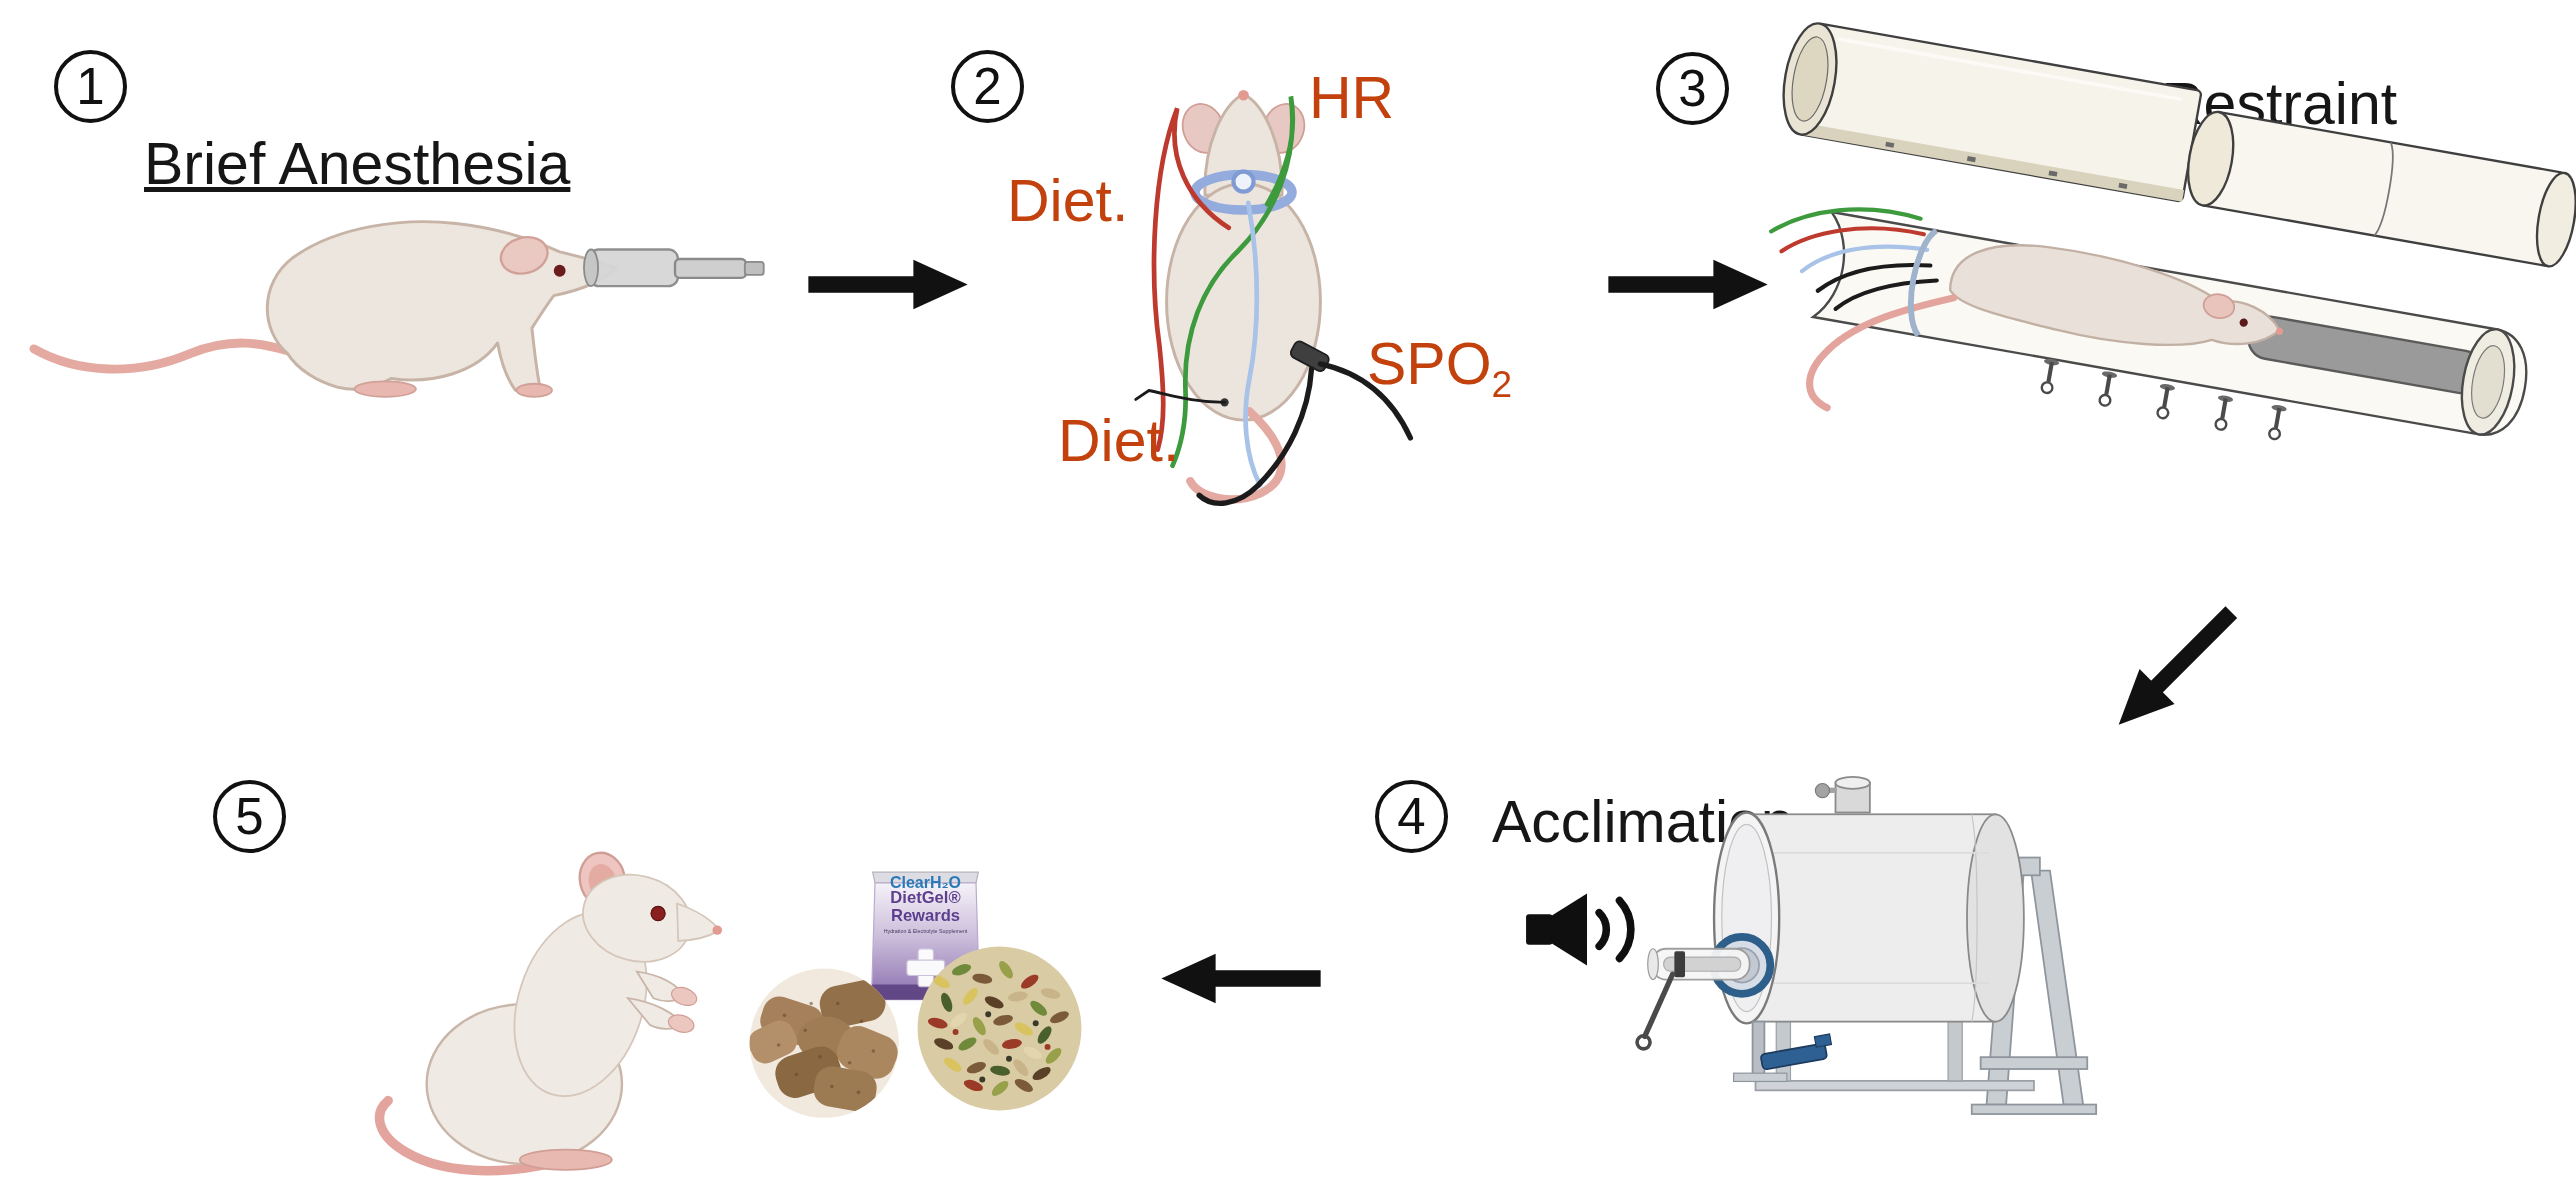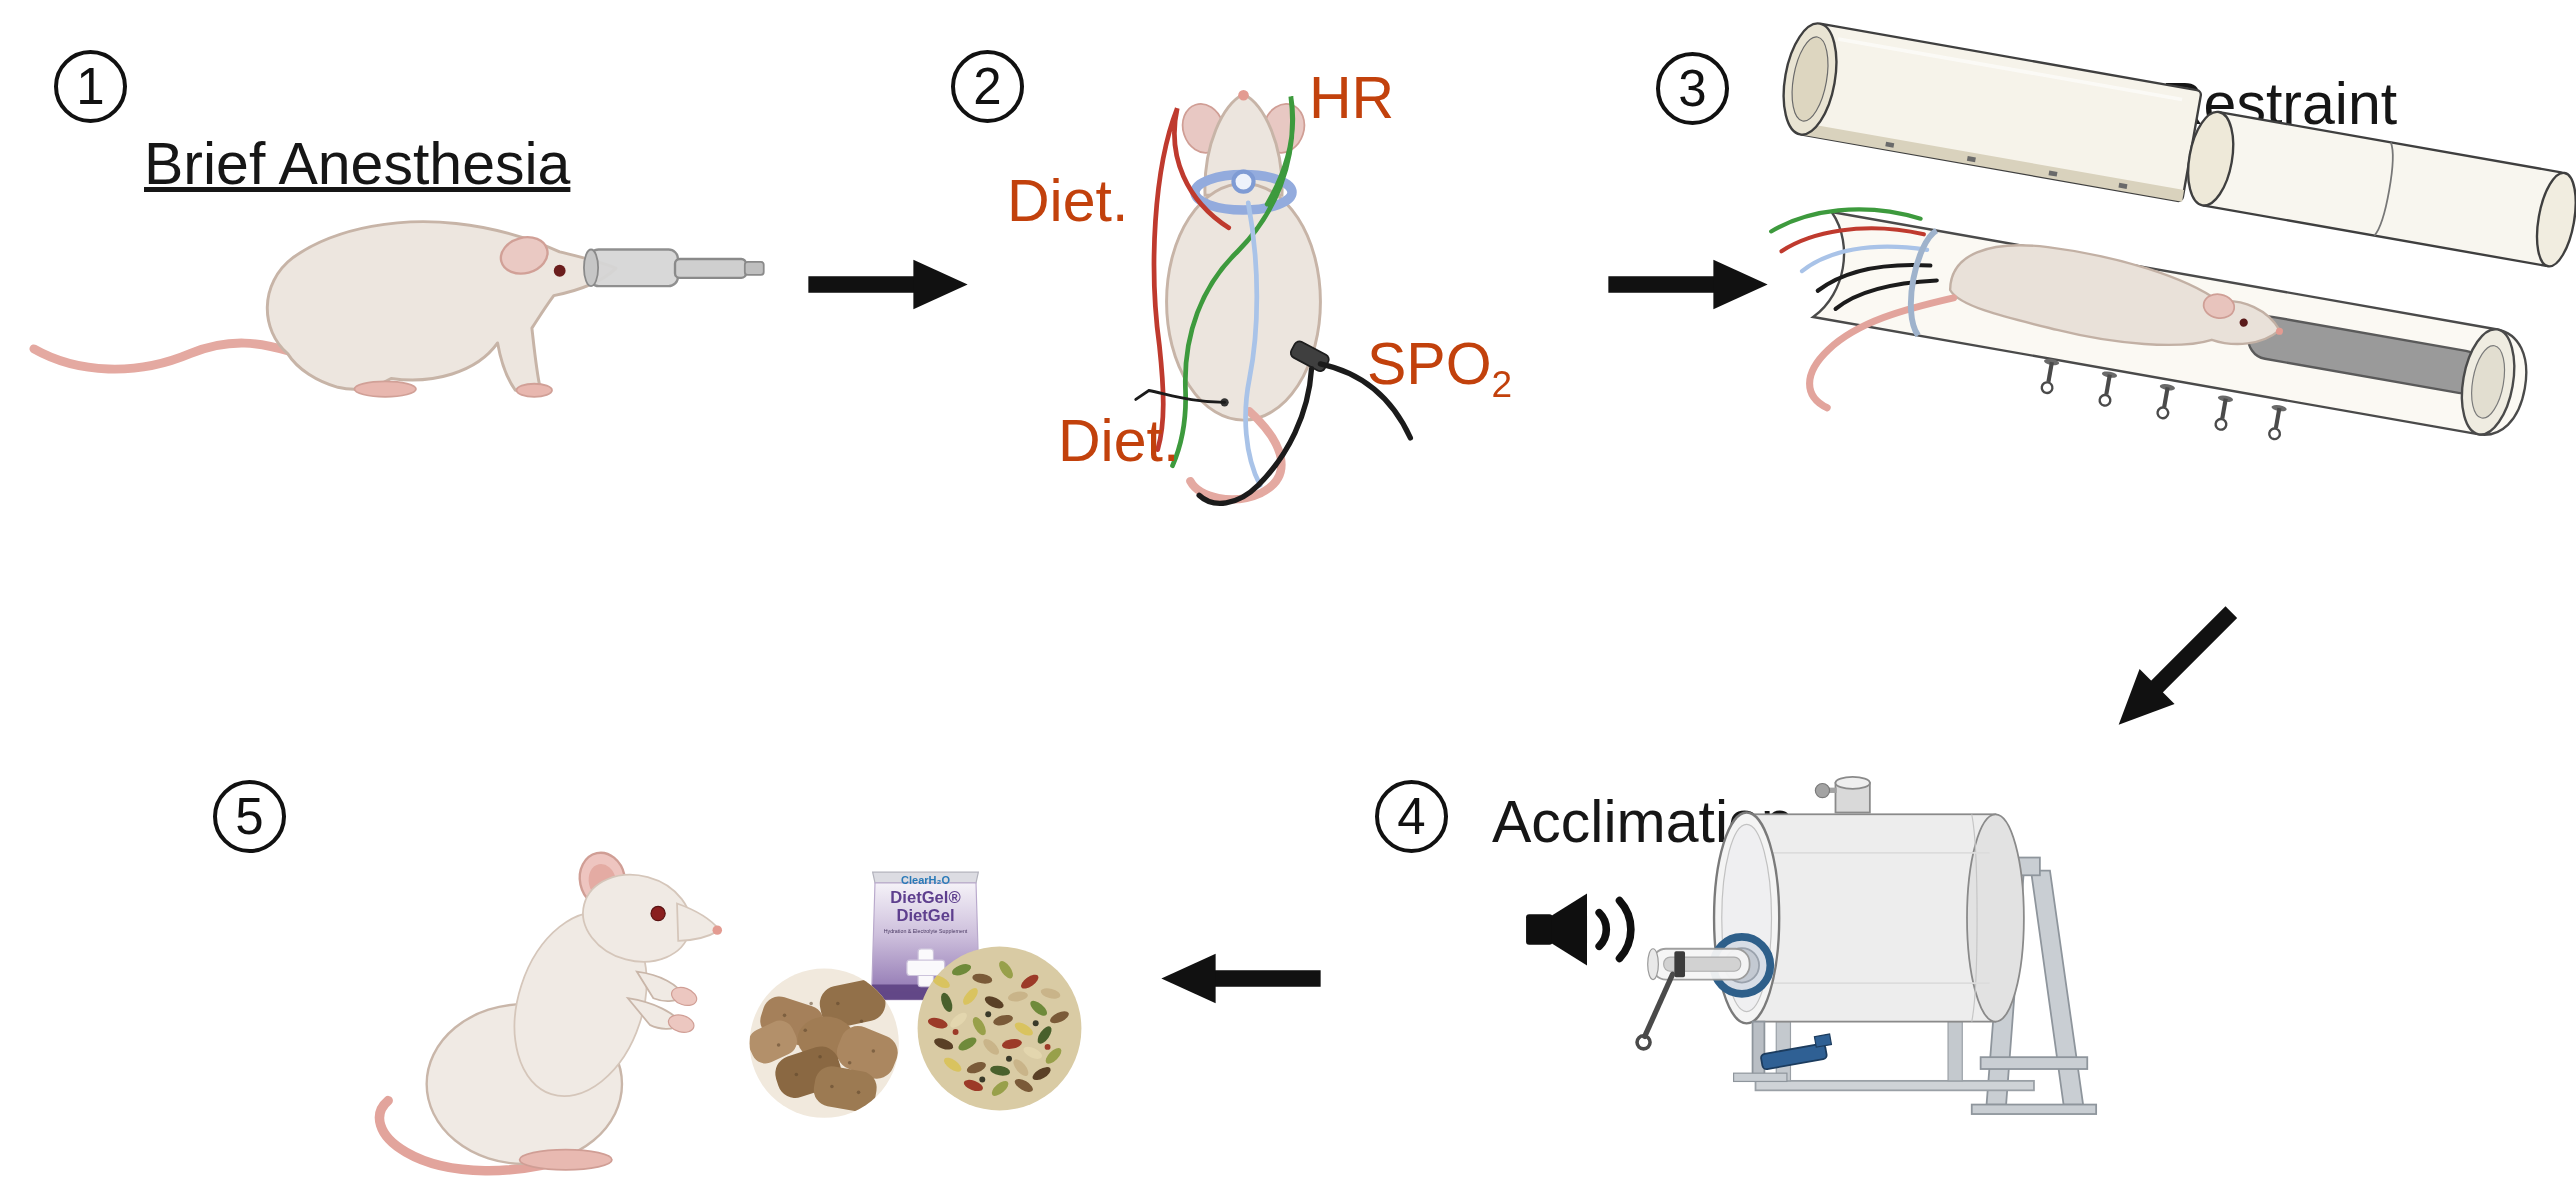--- a/index.html
+++ b/index.html
@@ -15,21 +15,21 @@
     border-radius:50%; background:#fff; display:flex; align-items:center;
     justify-content:center; font-size:51px; line-height:1; color:#111;
   }
   .lbl { position:absolute; font-size:59px; white-space:nowrap; color:#161616; }
   .ann { position:absolute; font-size:59px; white-space:nowrap; color:#c2410c; }
   .ann sub { font-size:37px; }
   .arrow { position:absolute; width:160px; height:59px; }
   
   .dietgel { position:absolute; left:862px; top:859px; width:127px; height:148px; }
   .dg-text { position:absolute; left:0; width:100%; text-align:center; }
-  .dg-brand   { top:15.4px;  font-size:11px; font-weight:bold; color:#2a7ab8; }
+  .dg-brand   { top:15.4px;  font-size:16px; font-weight:bold; color:#2a7ab8; }
   .dg-product { top:30px;  font-size:16.6px; font-weight:bold; color:#5e3f8e; line-height:1.05;}
   .dg-variant { top:47px;  font-size:16.6px; font-weight:bold; color:#5e3f8e; }
   .dg-tag     { top:69px; font-size:5.3px;  color:#473660; }
 </style>
 </head>
 <body>
 
 <div id="canvas">
 
   <div class="badge" style="left:54px; top:50px;">
@@ -272,21 +272,21 @@
       <path d="M18 22 L197 22 L193 40 L22 40 Z" fill="#dcdce2" stroke="#b2b2bc" stroke-width="2"></path>
       <path d="M22 40 L193 40 L199 238 L16 238 Z" fill="url(#dg)" stroke="#b9a9cc" stroke-width="2"></path>
       <path d="M17 212 L198 212 L199 238 L16 238 Z" fill="#5e4383" opacity="0.92"></path>
       <g fill="#ffffff" stroke="#cfc6dd" stroke-width="2" opacity="0.95">
         <rect x="95" y="152" width="26" height="64" rx="5"></rect>
         <rect x="76" y="171" width="64" height="26" rx="5"></rect>
       </g>
     </svg>
     <div class="dg-text dg-brand">ClearH₂O</div>
     <div class="dg-text dg-product">DietGel®</div>
-    <div class="dg-text dg-variant">DietGel</div>
+    <div class="dg-text dg-variant">Rewards</div>
     <div class="dg-text dg-tag">Hydration &amp; Electrolyte Supplement</div>
   </div>
 
   <svg class="abs" style="left:329px; top:847px;" width="438" height="332" viewBox="0 0 740 560">
     <path d="M420 520 C 320 556, 200 556, 130 515 C 82 488, 74 450, 100 428" fill="none" stroke="#e2a49c" stroke-width="16" stroke-linecap="round"></path>
     <ellipse cx="330" cy="400" rx="165" ry="135" fill="#f0eae4" stroke="#c9b6a9" stroke-width="4"></ellipse>
     <ellipse cx="425" cy="265" rx="105" ry="160" transform="rotate(18 425 265)" fill="#f0eae4" stroke="#d5c6ba" stroke-width="3"></ellipse>
     <ellipse cx="462" cy="55" rx="38" ry="46" transform="rotate(-12 462 55)" fill="#eec5c0" stroke="#d09e95" stroke-width="4"></ellipse>
     <ellipse cx="462" cy="58" rx="23" ry="30" transform="rotate(-12 462 58)" fill="#e4aba3"></ellipse>
     <ellipse cx="520" cy="120" rx="92" ry="72" transform="rotate(15 520 120)" fill="#f0eae4" stroke="#d5c6ba" stroke-width="3"></ellipse>

